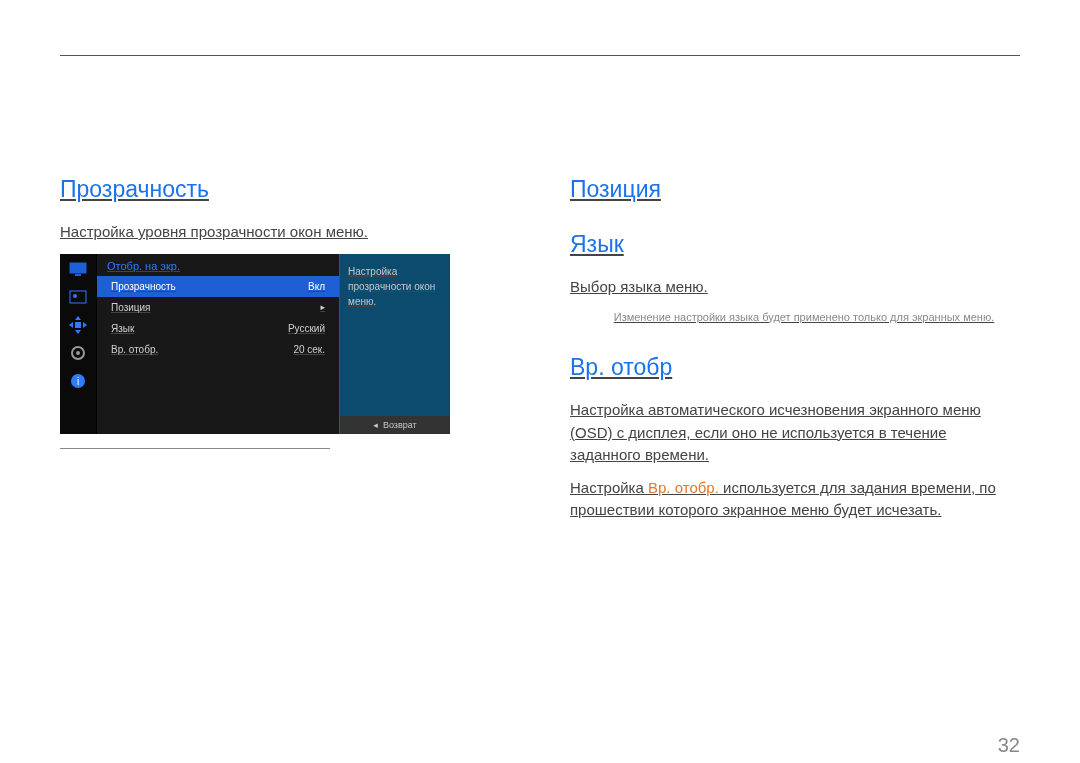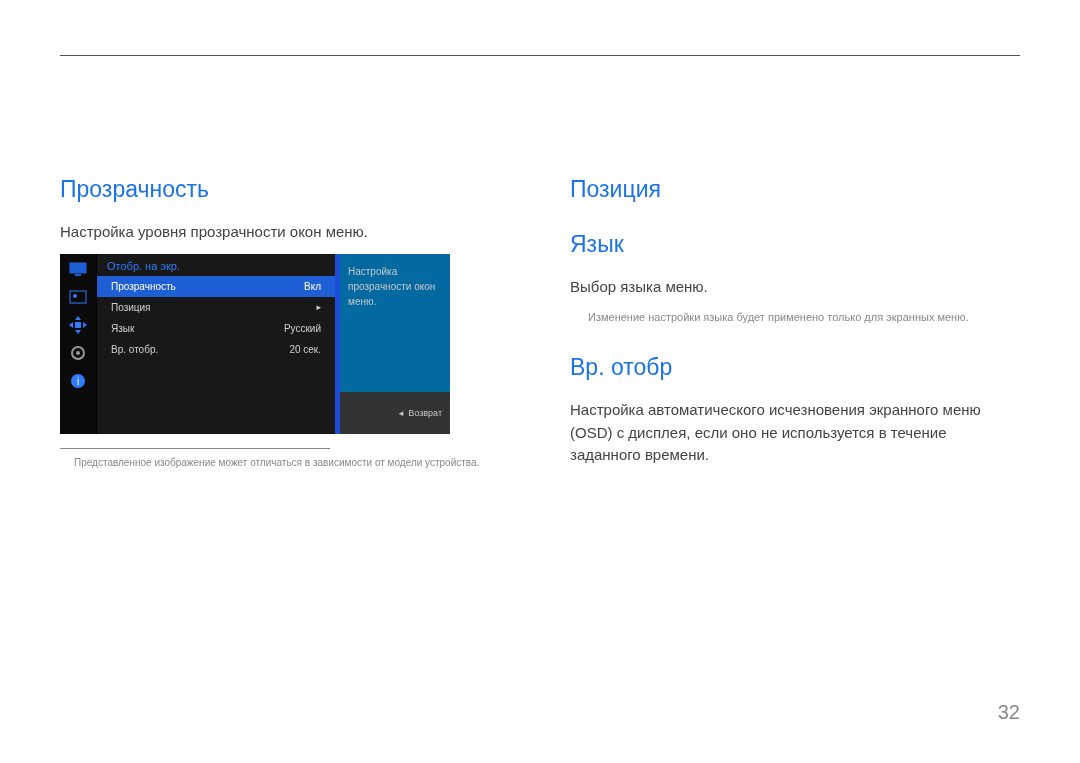--- a/index.html
+++ b/index.html
@@ -14,20 +14,21 @@
   .page {
     padding: 55px 60px 0 60px;
   }
   .top-rule {
     border-top: 1px solid #555;
     margin-bottom: 120px;
   }
   .columns {
     display: flex;
     gap: 80px;
+    text-decoration: underline;
   }
   .col-left { width: 430px; }
   .col-right { flex: 1; }
   h2 {
     color: #1a73e8;
     font-size: 23px;
     font-weight: 400;
     margin-bottom: 18px;
   }
   .body-text {
@@ -35,20 +36,21 @@
     color: #444;
     line-height: 1.5;
     margin-bottom: 10px;
   }
   .sub-text {
     font-size: 11px;
     color: #888;
     line-height: 1.6;
     margin-left: 18px;
     margin-bottom: 2px;
+    text-align: center;
   }
   .section { margin-bottom: 28px; }
   .footnote-rule {
     border-top: 1px solid #888;
     width: 270px;
     margin-top: 14px;
     margin-bottom: 8px;
   }
   .footnote {
     font-size: 10px;
@@ -76,21 +78,21 @@
     gap: 10px;
   }
   .ic {
     width: 20px; height: 18px;
     display:flex; align-items:center; justify-content:center;
   }
   .osd-main {
     width: 244px;
     background: #181818;
     border-left: 1px solid #000;
-    border-right: 5px solid #1d4ed8;
+    border-right: 1px solid #1d4ed8;
     position: relative;
   }
   .osd-title {
     color: #2f7aff;
     font-size: 11px;
     padding: 6px 10px 4px 10px;
   }
   .osd-row {
     display: flex;
     justify-content: space-between;
@@ -99,40 +101,40 @@
     font-size: 10px;
     color: #d0d0d0;
   }
   .osd-row.selected {
     background: #1f5fd6;
     color: #fff;
   }
   .osd-row .arrow { font-size: 9px; color:#d0d0d0; }
   .osd-desc {
     width: 110px;
-    background: #0369a1;
+    background: #0c4a6e;
     padding: 10px 8px;
     font-size: 10px;
     color: #c8c8c8;
     line-height: 1.5;
     position: relative;
   }
   .osd-footer {
     position: absolute;
     bottom: 0; right: 0;
     width: 110px;
     background: #333;
-    padding: 16px 8px;
+    padding: 4px 8px;
     font-size: 9px;
     color: #c8c8c8;
-    text-align: right;
+    text-align: center;
   }
   .page-number {
     position: absolute;
-    bottom: 39px;
+    bottom: 6px;
     right: 60px;
     font-size: 20px;
     color: #888;
   }
   .inline-orange { color: #e27a2a; }
 </style>
 </head>
 <body>
 
 <div class="page">
@@ -202,35 +204,37 @@
           </div>
         </div>
 
         <div class="osd-desc">Настройка прозрачности окон меню.</div>
         <div class="osd-footer">
           <span>◂</span>&nbsp;&nbsp;<span>Возврат</span>
         </div>
       </div>
 
       <div class="footnote-rule"></div>
-      <p class="footnote">Представленное изображение может отличаться в зависимости от модели устройства.</p>
     </div>
 
     <div class="col-right">
       <div class="section">
         <h2>Позиция</h2>
       </div>
 
       <div class="section">
         <h2>Язык</h2>
         <p class="body-text">Выбор языка меню.</p>
         <p class="sub-text">Изменение настройки языка будет применено только для экранных меню.</p>
       </div>
 
       <div class="section">
         <h2>Вр. отобр</h2>
         <p class="body-text">Настройка автоматического исчезновения экранного меню (OSD) с дисплея, если оно не используется в течение заданного времени.</p>
+        <p class="body-text">
+          <span>Настройка </span><span class="inline-orange">Вр. отобр.</span><span> используется для задания времени, по прошествии которого экранное меню будет исчезать.</span>
+        </p>
       </div>
     </div>
   </div>
 </div>
 
 <div class="page-number">32</div>
 
 </body></html>

